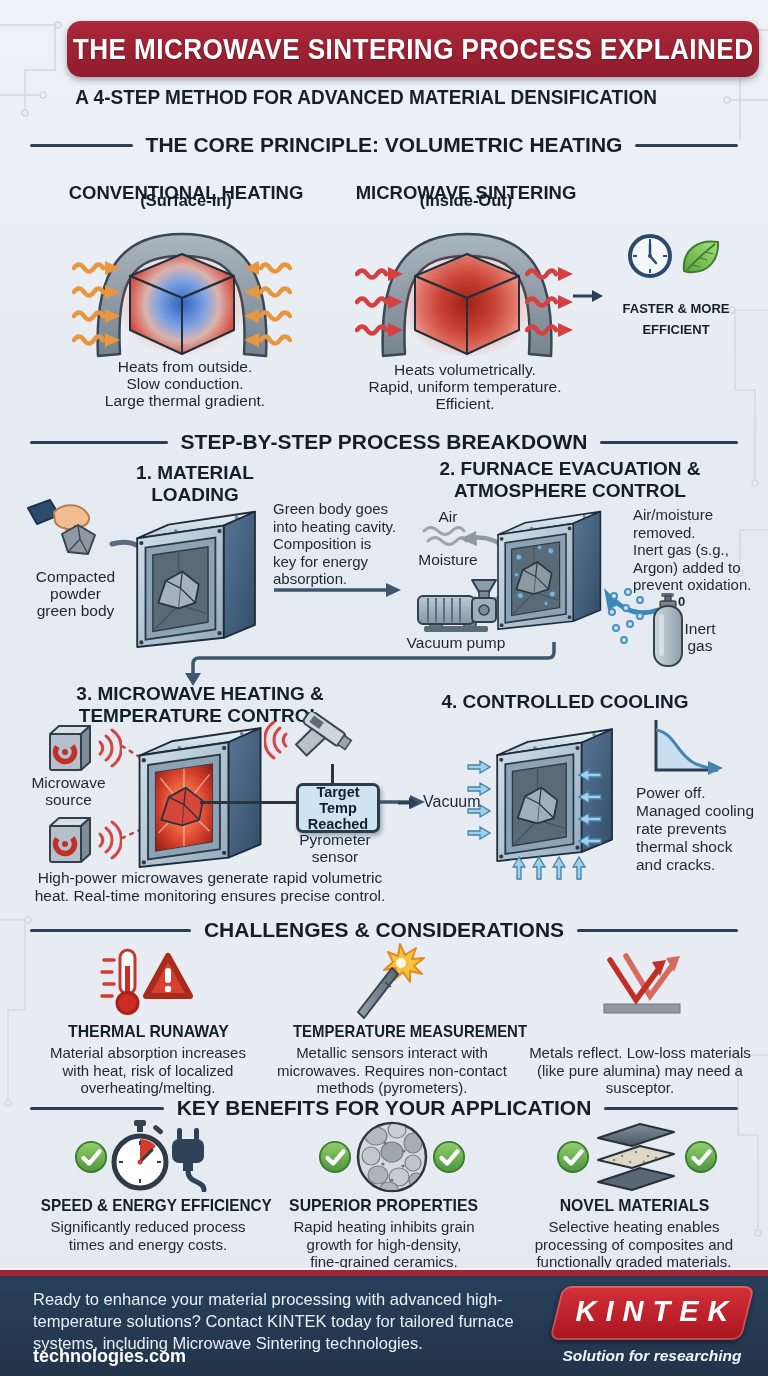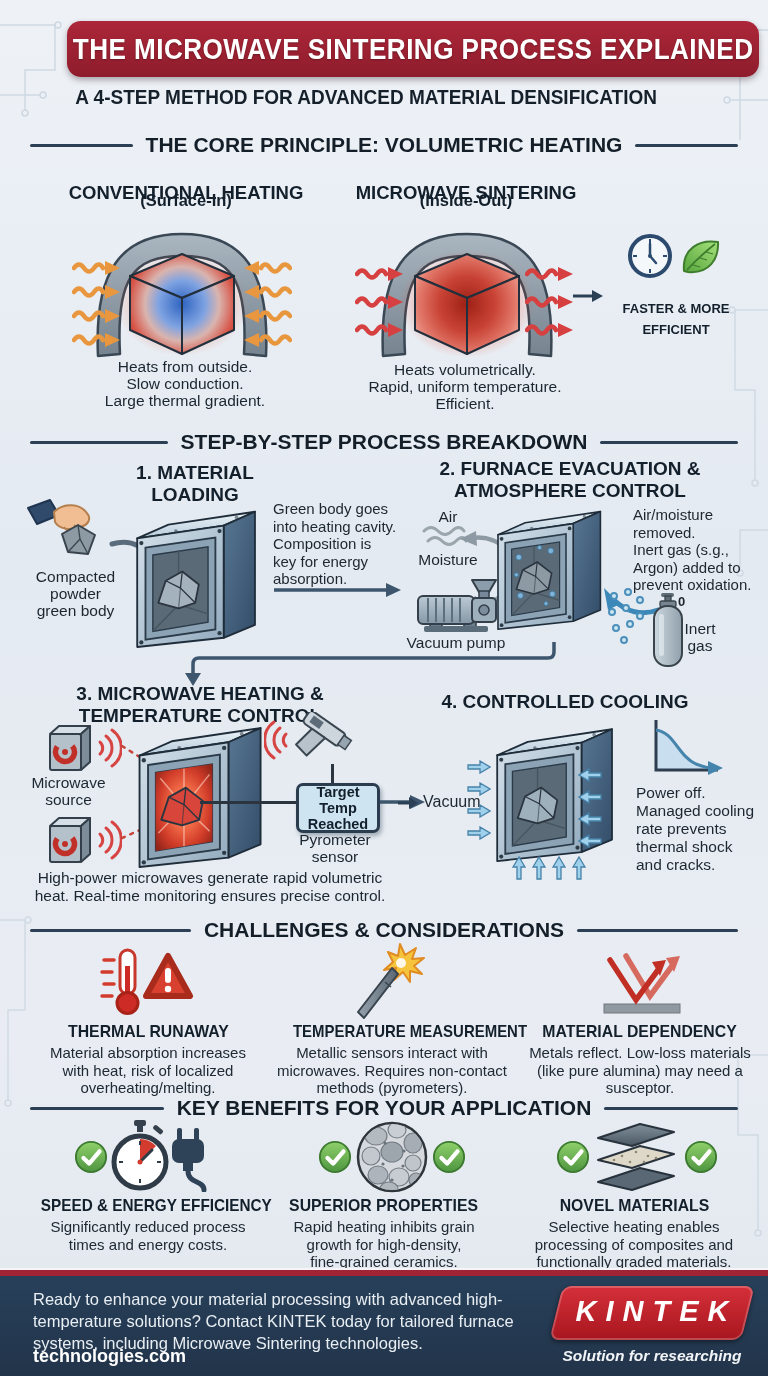--- a/index.html
+++ b/index.html
@@ -545,23 +545,20 @@
   </g>
   <polygon points="56,12 70,10 64,26" fill="#c12f24"></polygon>
 </svg>
 
 <div class="abs tc" style="left:33px;top:1022px;width:230px">
   <span class="coltitle cond">THERMAL RUNAWAY</span>
 </div>
 <div class="abs tc" style="left:277px;top:1022px;width:230px">
   <span class="coltitle cond" style="transform:scaleX(.88)">TEMPERATURE MEASUREMENT</span>
 </div>
-<div class="abs tc" style="left:520px;top:1022px;width:240px">
-  <span class="coltitle cond">MATERIAL DEPENDENCY</span>
-</div>
 <div class="abs tc coltext" style="left:33px;top:1044px;width:230px">Material absorption increases<br>with heat, risk of localized<br>overheating/melting.</div>
 <div class="abs tc coltext" style="left:515px;top:1044px;width:250px">Metals reflect. Low-loss materials<br>(like pure alumina) may need a<br>susceptor.</div>
 <div class="abs tc coltext" style="left:272px;top:1044px;width:240px">Metallic sensors interact with<br>microwaves. Requires non-contact<br>methods (pyrometers).</div>
 
 <div class="abs sec" style="left:30px;top:1096px;width:708px">
   <div class="ln"></div>
   <div class="tt">KEY BENEFITS FOR YOUR APPLICATION</div>
   <div class="ln"></div>
 </div>
 

